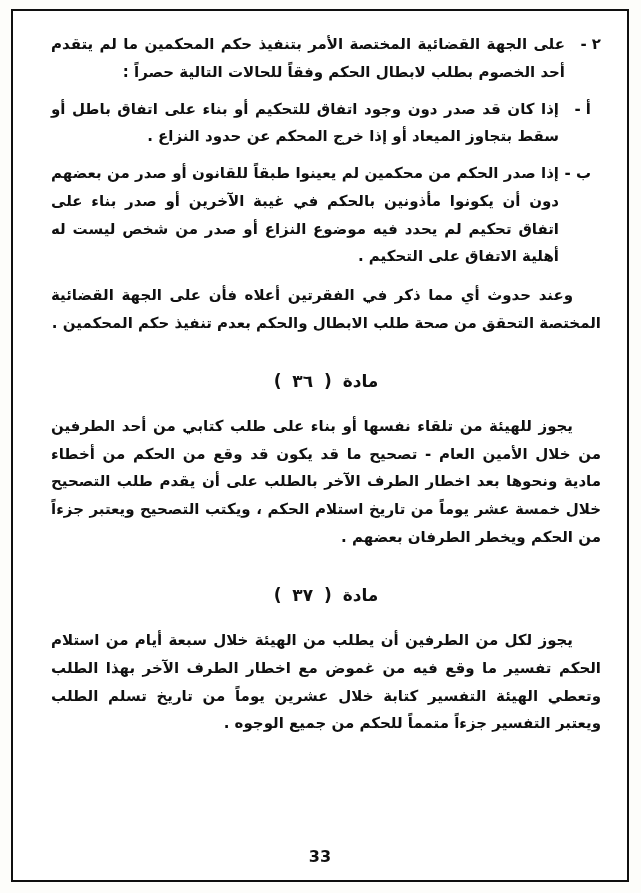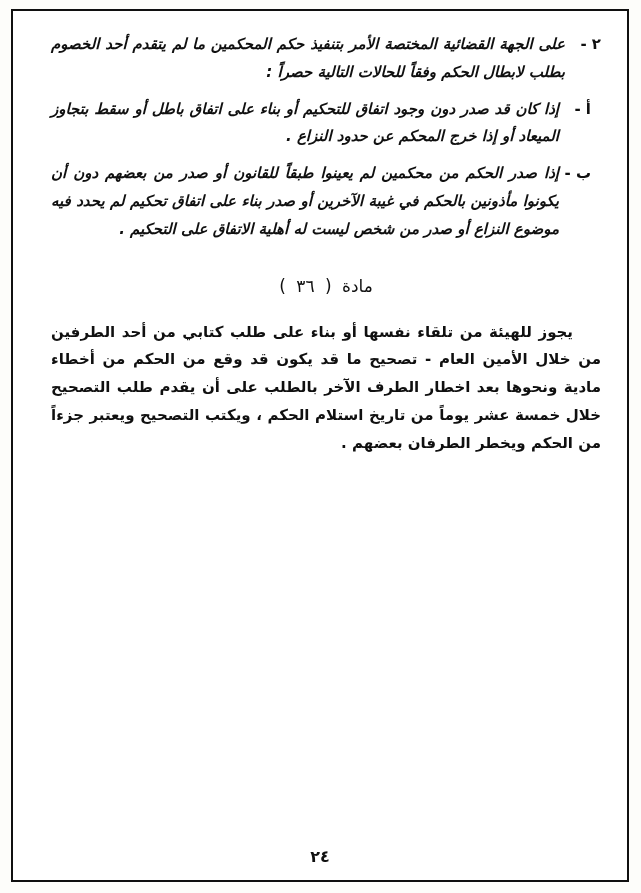--- a/index.html
+++ b/index.html
@@ -44,30 +44,29 @@
   }
   .row.l2 {
     padding-right: 10px;
     margin-top: 9px;
   }
   .row.l2 .marker {
     width: 32px;
   }
   .row .text {
     flex: 1 1 auto;
-    font-style: italic;
   }
   .para {
     margin: 11px 0 0 0;
     text-indent: 28px;
   }
   .heading {
     text-align: center;
     font-size: 17px;
-    font-weight: normal;
+    font-weight: bold;
     margin: 28px 0 16px 0;
     letter-spacing: 1px;
     word-spacing: 5px;
   }
   .page-number {
     position: absolute;
     bottom: 14px;
     left: 0;
     right: 0;
     text-align: center;
@@ -90,21 +89,24 @@
     <div class="row l2">
       <span class="marker">أ -</span>
       <div class="text">إذا كان قد صدر دون وجود اتفاق للتحكيم أو بناء على اتفاق باطل أو سقط بتجاوز الميعاد أو إذا خرج المحكم عن حدود النزاع .</div>
     </div>
 
     <div class="row l2">
       <span class="marker">ب -</span>
       <div class="text">إذا صدر الحكم من محكمين لم يعينوا طبقاً للقانون أو صدر من بعضهم دون أن يكونوا مأذونين بالحكم في غيبة الآخرين أو صدر بناء على اتفاق تحكيم لم يحدد فيه موضوع النزاع أو صدر من شخص ليست له أهلية الاتفاق على التحكيم .</div>
     </div>
 
+    <p class="para">وعند حدوث أي مما ذكر في الفقرتين أعلاه فأن على الجهة القضائية المختصة التحقق من صحة طلب الابطال والحكم بعدم تنفيذ حكم المحكمين .</p>
 
     <h2 class="heading">مادة ( ٣٦ )</h2>
     <p class="para">يجوز للهيئة من تلقاء نفسها أو بناء على طلب كتابي من أحد الطرفين من خلال الأمين العام - تصحيح ما قد يكون قد وقع من الحكم من أخطاء مادية ونحوها بعد اخطار الطرف الآخر بالطلب على أن يقدم طلب التصحيح خلال خمسة عشر يوماً من تاريخ استلام الحكم ، ويكتب التصحيح ويعتبر جزءاً من الحكم ويخطر الطرفان بعضهم .</p>
 
+    <h2 class="heading">مادة ( ٣٧ )</h2>
+    <p class="para">يجوز لكل من الطرفين أن يطلب من الهيئة خلال سبعة أيام من استلام الحكم تفسير ما وقع فيه من غموض مع اخطار الطرف الآخر بهذا الطلب وتعطي الهيئة التفسير كتابة خلال عشرين يوماً من تاريخ تسلم الطلب ويعتبر التفسير جزءاً متمماً للحكم من جميع الوجوه .</p>
 
   </div>
 
-  <div class="page-number">٢٤</div>
+  <div class="page-number">33</div>
 </div>
 
 </body></html>

